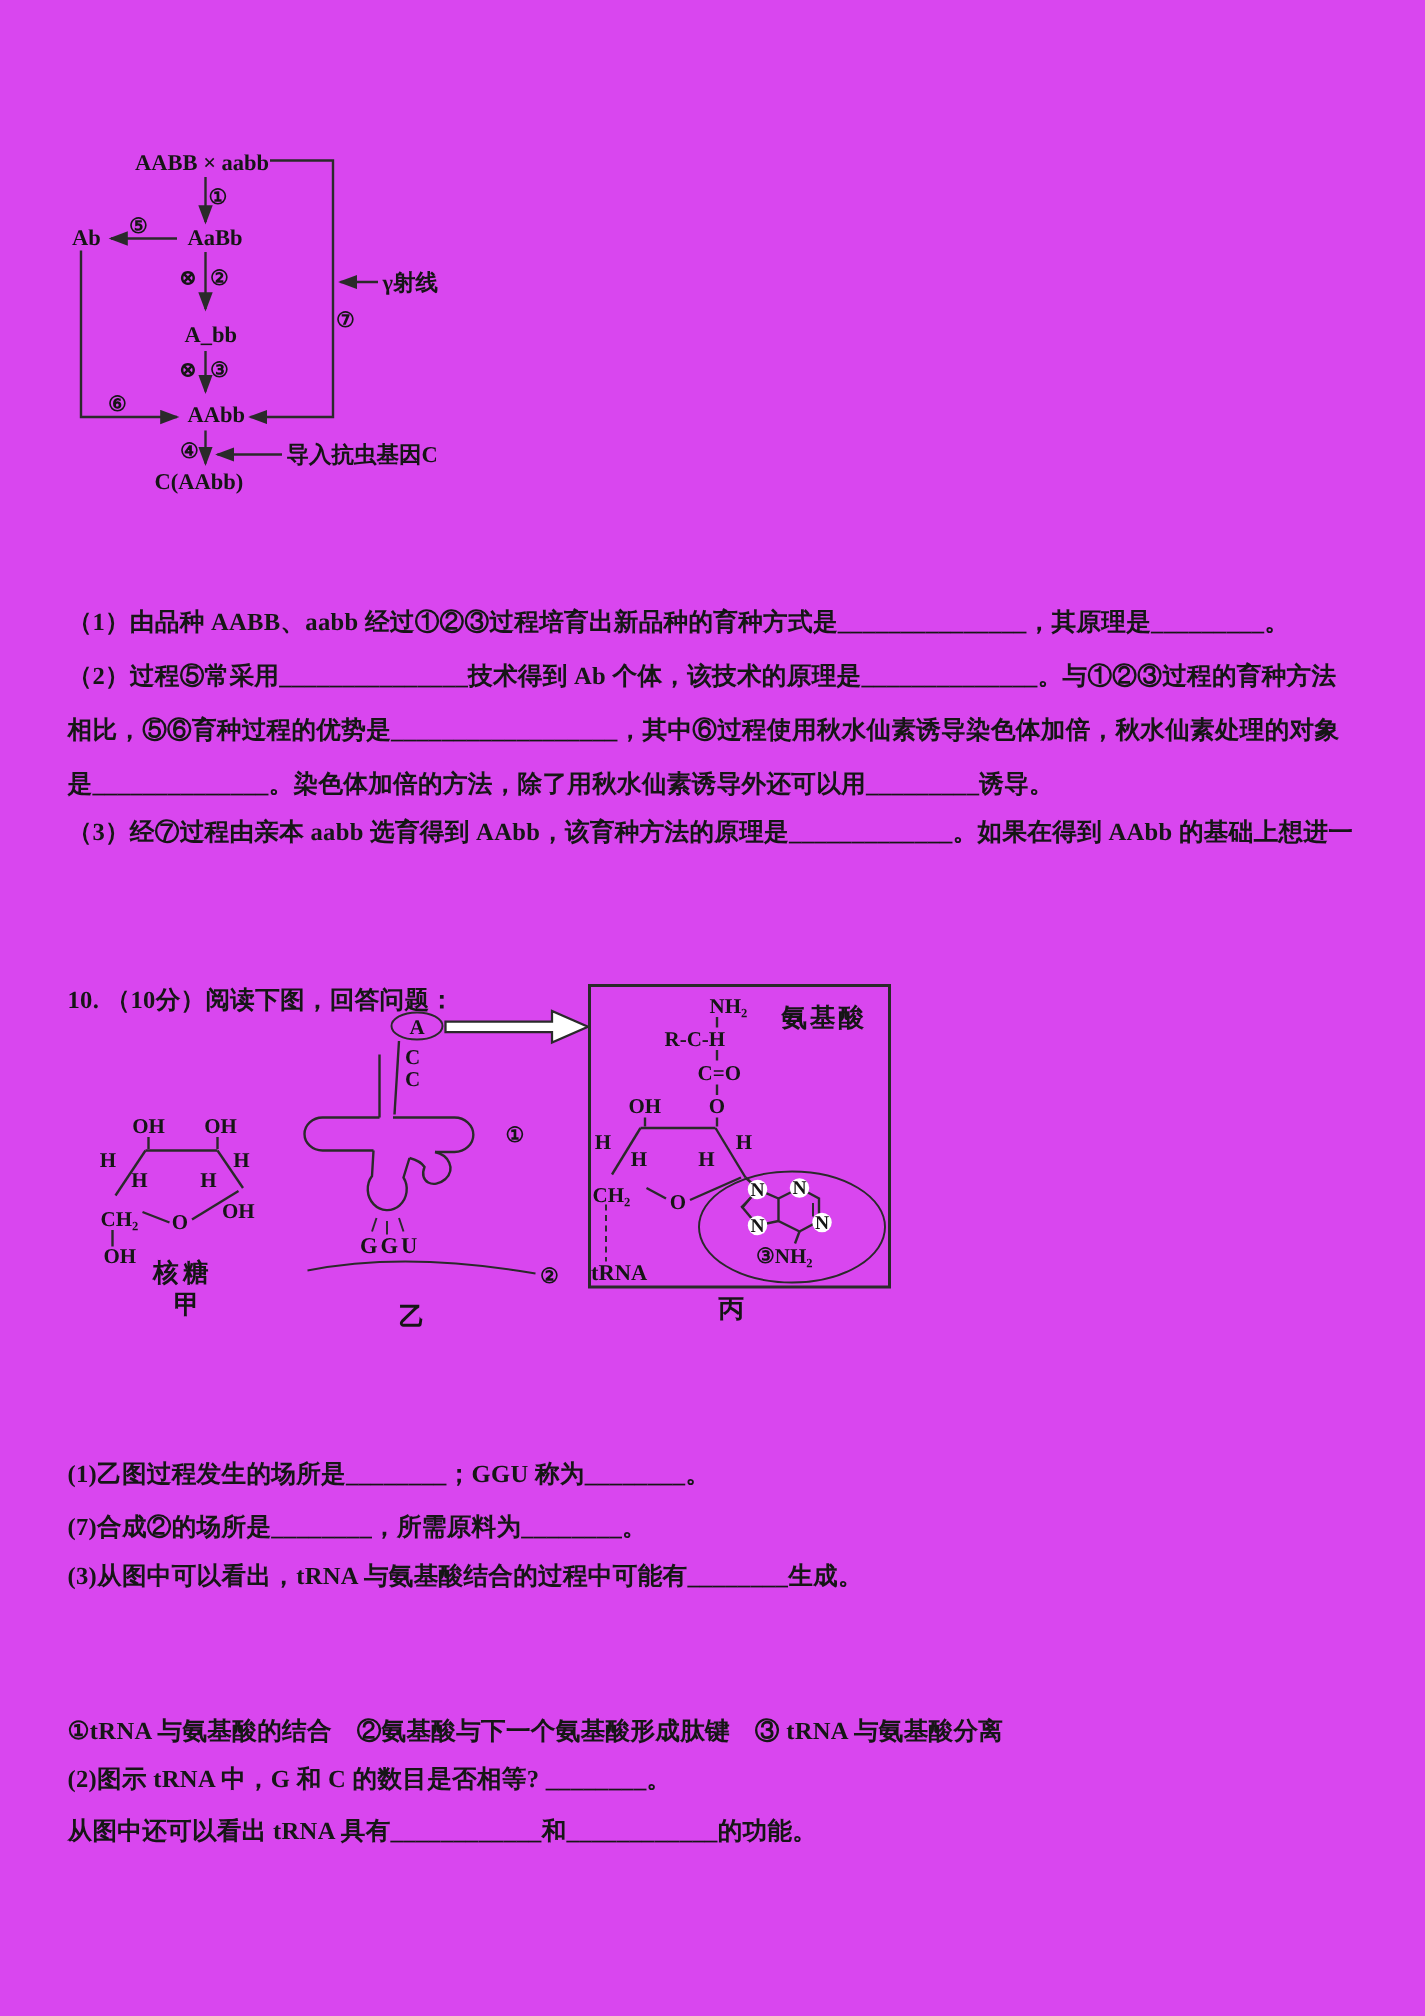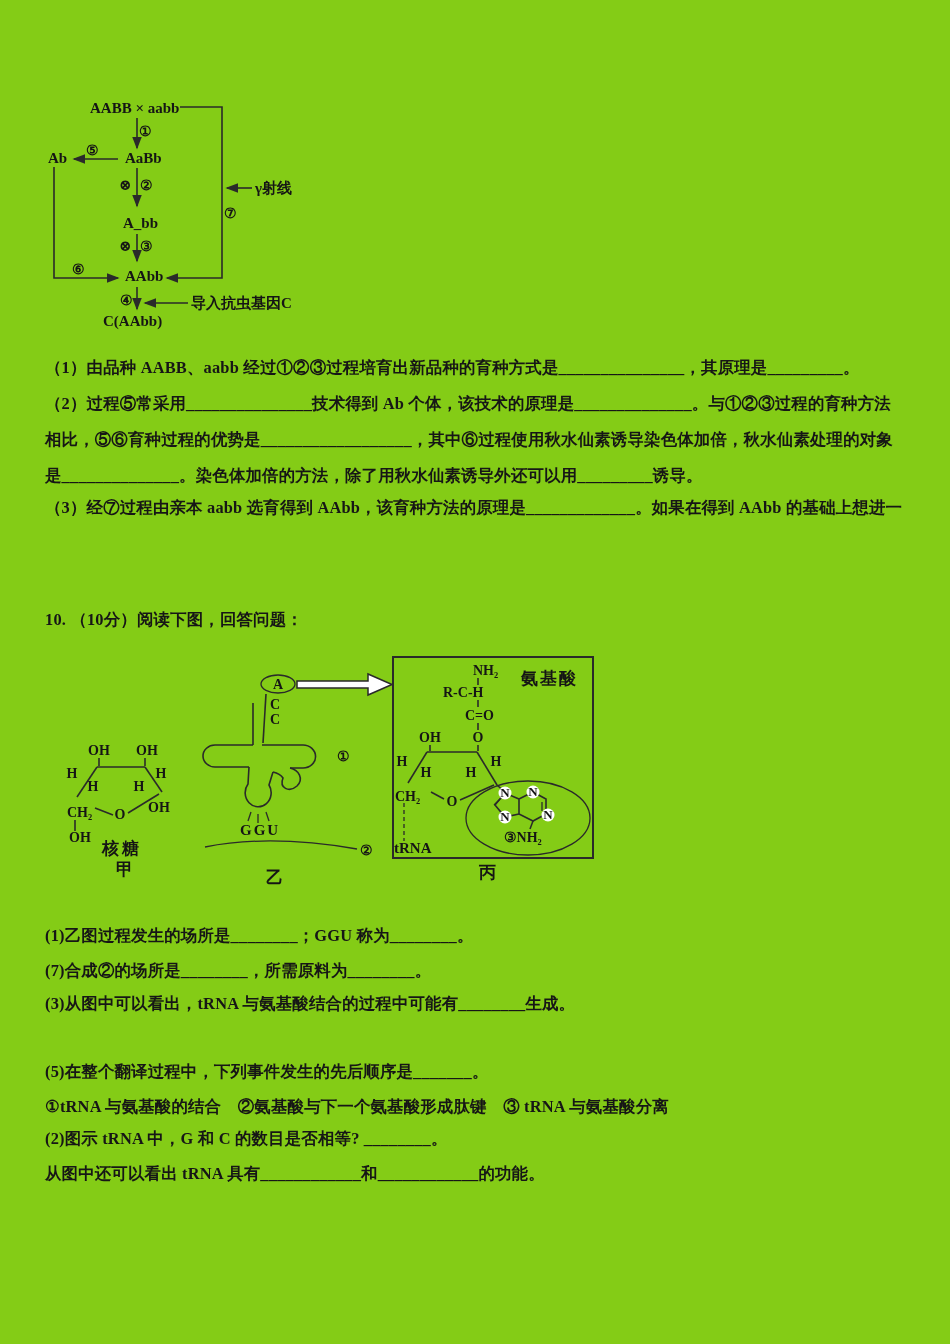--- a/index.html
+++ b/index.html
@@ -1,19 +1,19 @@
 <!DOCTYPE html>
 <html><head>
 <meta charset="utf-8">
 <style>
   html,body{margin:0;padding:0;background:#888;}
-  .page{position:relative;width:950px;height:1344px;background:#84cc16;margin:0 auto;overflow:hidden;
+  .page{position:relative;width:950px;height:1344px;background:#d946ef;margin:0 auto;overflow:hidden;
         font-family:"Liberation Serif","DejaVu Serif",serif;}
   .ln{position:absolute;left:45px;white-space:nowrap;font-weight:bold;font-size:16.4px;color:#161616;
-      letter-spacing:0.2px;}
+      letter-spacing:0.2px;margin-top:47px;}
   svg{position:absolute;}
   svg text{font-family:"Liberation Serif","DejaVu Serif",serif;font-weight:bold;fill:#151515;}
   .st{stroke:#2a2a2a;stroke-width:1.6;fill:none;}
   .thin{stroke:#2a2a2a;stroke-width:1.3;fill:none;}
 </style>
 </head>
 <body>
 
 <div class="page">
 
@@ -147,19 +147,18 @@
       <text x="460" y="176" font-size="13" text-anchor="middle">N</text>
       <text x="503" y="174" font-size="13" text-anchor="middle">N</text>
       <text x="459" y="197" font-size="14">③NH₂</text>
       <text x="434" y="233" font-size="17">丙</text>
     </g>
   </svg>
 
   <div class="ln" style="top:925px">(1)乙图过程发生的场所是________；GGU 称为________。</div>
   <div class="ln" style="top:960px">(7)合成②的场所是________，所需原料为________。</div>
   <div class="ln" style="top:993px">(3)从图中可以看出，tRNA 与氨基酸结合的过程中可能有________生成。</div>
-  <div class="ln" style="top:1061px">(5)在整个翻译过程中，下列事件发生的先后顺序是_______。</div>
   <div class="ln" style="top:1096px">①tRNA 与氨基酸的结合　②氨基酸与下一个氨基酸形成肽键　③ tRNA 与氨基酸分离</div>
   <div class="ln" style="top:1128px">(2)图示 tRNA 中，G 和 C 的数目是否相等? ________。</div>
   <div class="ln" style="top:1163px">从图中还可以看出 tRNA 具有____________和____________的功能。</div>
 
 
 </div>
 
 </body></html>

